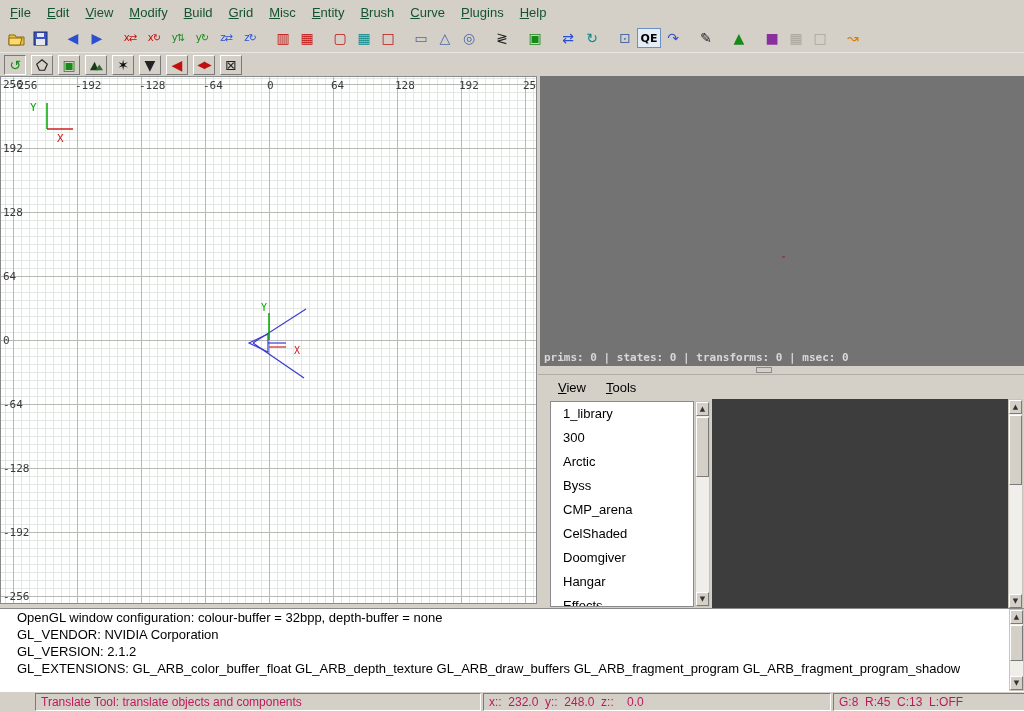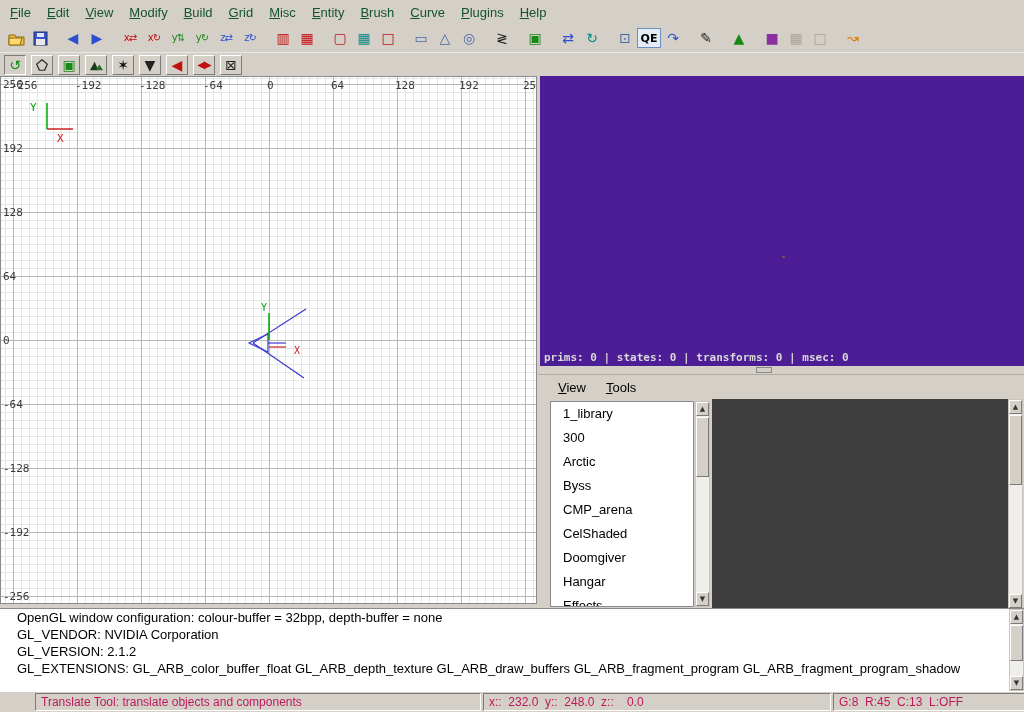--- a/index.html
+++ b/index.html
@@ -32,21 +32,21 @@
     background-image:
       repeating-linear-gradient(to right,#b5bab5 0 1px,transparent 1px 64px),
       repeating-linear-gradient(to bottom,#b5bab5 0 1px,transparent 1px 64px),
       repeating-linear-gradient(to right,#e3e7e3 0 1px,transparent 1px 8px),
       repeating-linear-gradient(to bottom,#e3e7e3 0 1px,transparent 1px 8px);
     background-position:12px 0,0 7px,4px 0,0 7px;}
   .rlabel{position:absolute;font-family:"DejaVu Sans Mono",monospace;font-size:11px;color:#3a3a3a;}
   .ovl{position:absolute;}
 
   
-  .view3d{position:absolute;left:540px;top:76px;width:484px;height:290px;background:#4c1d95;}
+  .view3d{position:absolute;left:540px;top:76px;width:484px;height:290px;background:#737373;}
   .stats{position:absolute;left:4px;bottom:2px;font-family:"DejaVu Sans Mono",monospace;font-size:11px;font-weight:bold;color:#d8d8d8;}
   .dot3d{position:absolute;left:50%;top:62%;width:3px;height:2px;background:#7a4a4a;}
   .splitter{position:absolute;left:540px;top:366px;width:484px;height:8px;}
   .split-handle{position:absolute;left:216px;top:1px;width:16px;height:6px;background:#d4d0c8;border:1px solid #8a8a8a;box-sizing:border-box;}
 
   
   .texbrowser{position:absolute;left:538px;top:374px;width:486px;height:234px;background:#d4d0c8;border-top:1px solid #b0aca4;}
   .texmenu{height:24px;display:flex;align-items:center;padding-left:14px;font-size:13px;color:#000;}
   .texmenu .menu-item{padding:3px 6px;margin-right:8px;}
   .texlist{position:absolute;left:12px;top:26px;width:144px;height:206px;background:#fff;border:1px solid #8a8a8a;box-sizing:border-box;overflow:hidden;font-size:13px;color:#000;}

